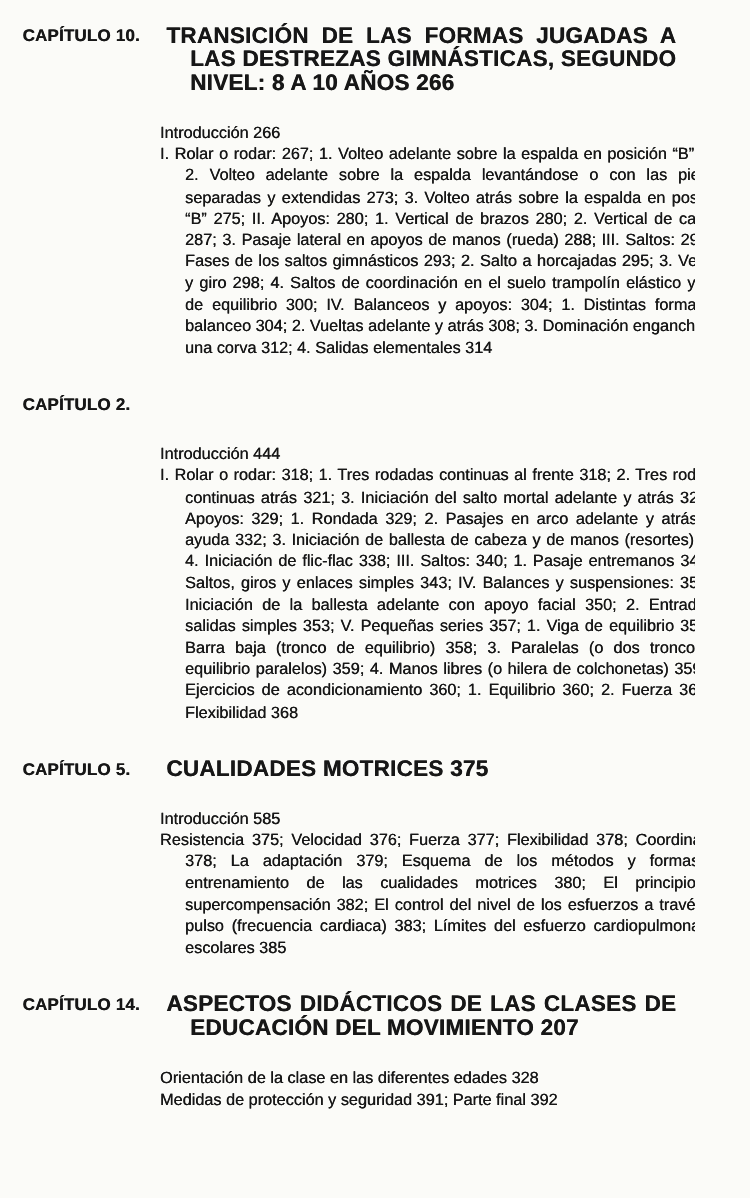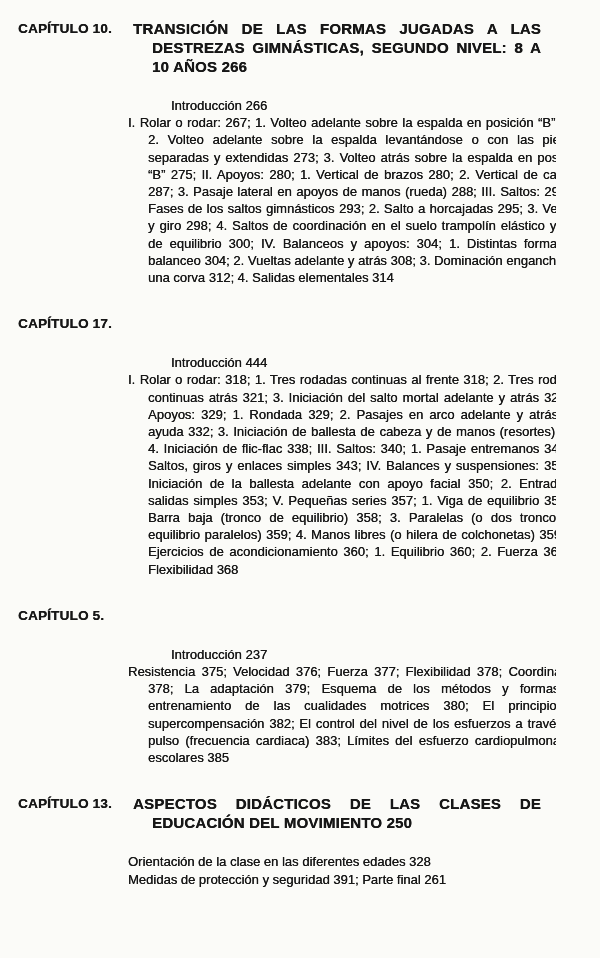--- a/index.html
+++ b/index.html
@@ -32,21 +32,21 @@
     font-size: 13.5px;
     font-weight: bold;
     line-height: 19px;
     letter-spacing: 0.2px;
     white-space: nowrap;
     text-shadow: 0.3px 0 currentColor;
   }
   .chapter-title {
     margin: 0;
     width: 452px;
-    font-size: 15px;
+    font-size: 18px;
     font-weight: bold;
     line-height: 19px;
     letter-spacing: 0.2px;
     text-align: justify;
     
     padding-left: 19px;
     text-indent: -19px;
     text-shadow: 0.3px 0 currentColor;
   }
   .chapter-body {
@@ -58,63 +58,63 @@
   }
   .para {
     margin: 0;
     text-align: justify;
     
     padding-left: 20px;
     text-indent: -20px;
   }
   .intro-line {
     text-align: left;
-    margin-left: 43px;
   }
 </style>
 </head>
 <body>
 
 <div class="page">
 
   <section class="chapter">
     <div class="chapter-head">
       <div class="chapter-label">CAPÍTULO 10.</div>
       <h2 class="chapter-title">TRANSICIÓN DE LAS FORMAS JUGADAS A LAS DESTREZAS GIMNÁSTICAS, SEGUNDO NIVEL: 8 A 10 AÑOS 266</h2>
     </div>
     <div class="chapter-body">
       <p class="para intro-line">Introducción 266</p>
       <p class="para">I. Rolar o rodar: 267; 1. Volteo adelante sobre la espalda en posición “B” 267; 2. Volteo adelante sobre la espalda levantándose o con las piernas separadas y extendidas 273; 3. Volteo atrás sobre la espalda en posición “B” 275; II. Apoyos: 280; 1. Vertical de brazos 280; 2. Vertical de cabeza 287; 3. Pasaje lateral en apoyos de manos (rueda) 288; III. Saltos: 293; 1. Fases de los saltos gimnásticos 293; 2. Salto a horcajadas 295; 3. Vertical y giro 298; 4. Saltos de coordinación en el suelo trampolín elástico y viga de equilibrio 300; IV. Balanceos y apoyos: 304; 1. Distintas formas de balanceo 304; 2. Vueltas adelante y atrás 308; 3. Dominación enganchando una corva 312; 4. Salidas elementales 314</p>
     </div>
   </section>
 
   <section class="chapter">
     <div class="chapter-head">
-      <div class="chapter-label">CAPÍTULO 17.</div>
+      <div class="chapter-label">CAPÍTULO 2.</div>
     </div>
     <div class="chapter-body">
       <p class="para intro-line">Introducción 444</p>
       <p class="para">I. Rolar o rodar: 318; 1. Tres rodadas continuas al frente 318; 2. Tres rodadas continuas atrás 321; 3. Iniciación del salto mortal adelante y atrás 325; II. Apoyos: 329; 1. Rondada 329; 2. Pasajes en arco adelante y atrás con ayuda 332; 3. Iniciación de ballesta de cabeza y de manos (resortes) 336; 4. Iniciación de flic-flac 338; III. Saltos: 340; 1. Pasaje entremanos 340; 2. Saltos, giros y enlaces simples 343; IV. Balances y suspensiones: 350; 1. Iniciación de la ballesta adelante con apoyo facial 350; 2. Entradas y salidas simples 353; V. Pequeñas series 357; 1. Viga de equilibrio 357; 2. Barra baja (tronco de equilibrio) 358; 3. Paralelas (o dos troncos de equilibrio paralelos) 359; 4. Manos libres (o hilera de colchonetas) 359; VI. Ejercicios de acondicionamiento 360; 1. Equilibrio 360; 2. Fuerza 363; 3. Flexibilidad 368</p>
     </div>
   </section>
 
   <section class="chapter">
     <div class="chapter-head">
       <div class="chapter-label">CAPÍTULO 5.</div>
+      <h2 class="chapter-title">CUALIDADES MOTRICES 375</h2>
     </div>
     <div class="chapter-body">
-      <p class="para intro-line">Introducción 237</p>
+      <p class="para intro-line">Introducción 585</p>
       <p class="para">Resistencia 375; Velocidad 376; Fuerza 377; Flexibilidad 378; Coordinación 378; La adaptación 379; Esquema de los métodos y formas de entrenamiento de las cualidades motrices 380; El principio de supercompensación 382; El control del nivel de los esfuerzos a través del pulso (frecuencia cardiaca) 383; Límites del esfuerzo cardiopulmonar en escolares 385</p>
     </div>
   </section>
 
   <section class="chapter">
     <div class="chapter-head">
-      <div class="chapter-label">CAPÍTULO 13.</div>
-      <h2 class="chapter-title">ASPECTOS DIDÁCTICOS DE LAS CLASES DE EDUCACIÓN DEL MOVIMIENTO 250</h2>
+      <div class="chapter-label">CAPÍTULO 14.</div>
+      <h2 class="chapter-title">ASPECTOS DIDÁCTICOS DE LAS CLASES DE EDUCACIÓN DEL MOVIMIENTO 207</h2>
     </div>
     <div class="chapter-body">
       <p class="para">Orientación de la clase en las diferentes edades 328</p>
-      <p class="para">Medidas de protección y seguridad 391; Parte final 261</p>
+      <p class="para">Medidas de protección y seguridad 391; Parte final 392</p>
     </div>
   </section>
 
 </div>
 
 </body></html>

